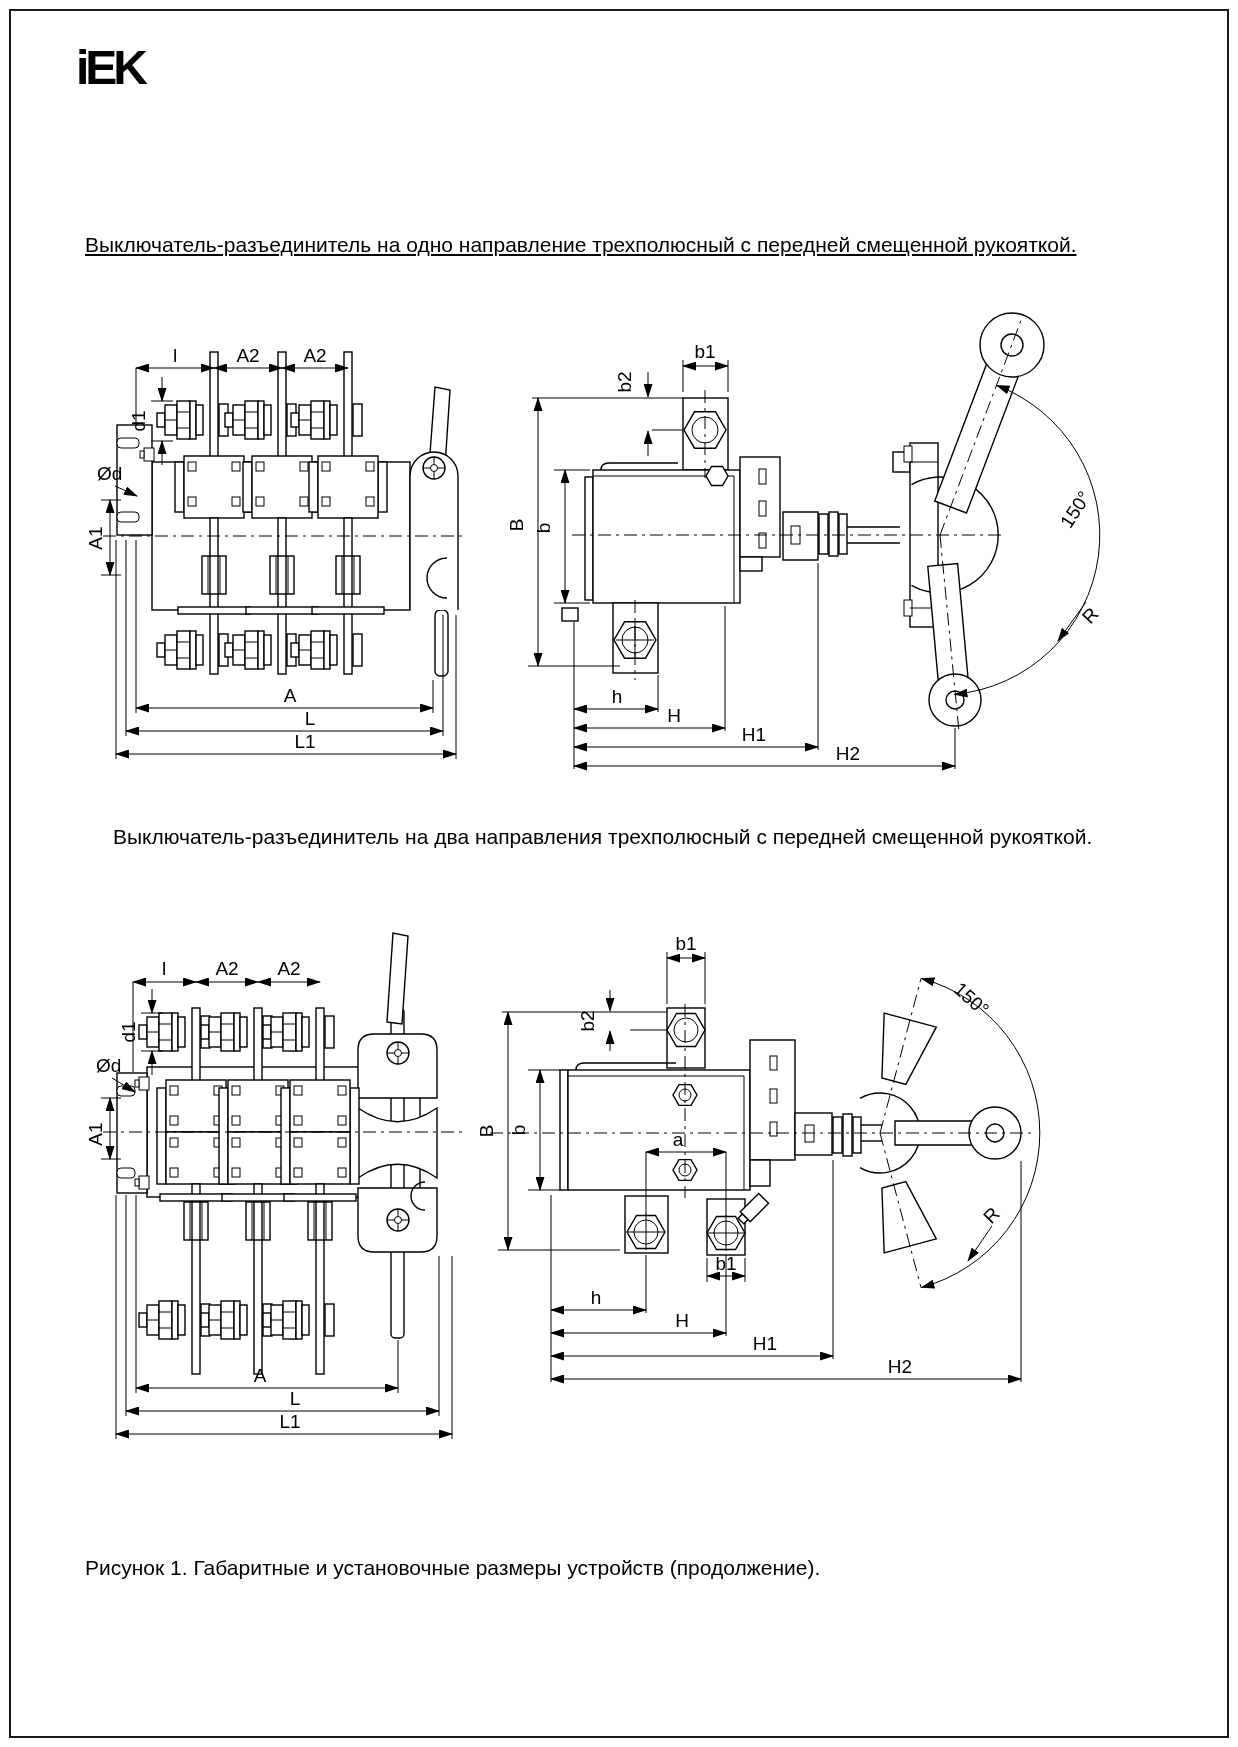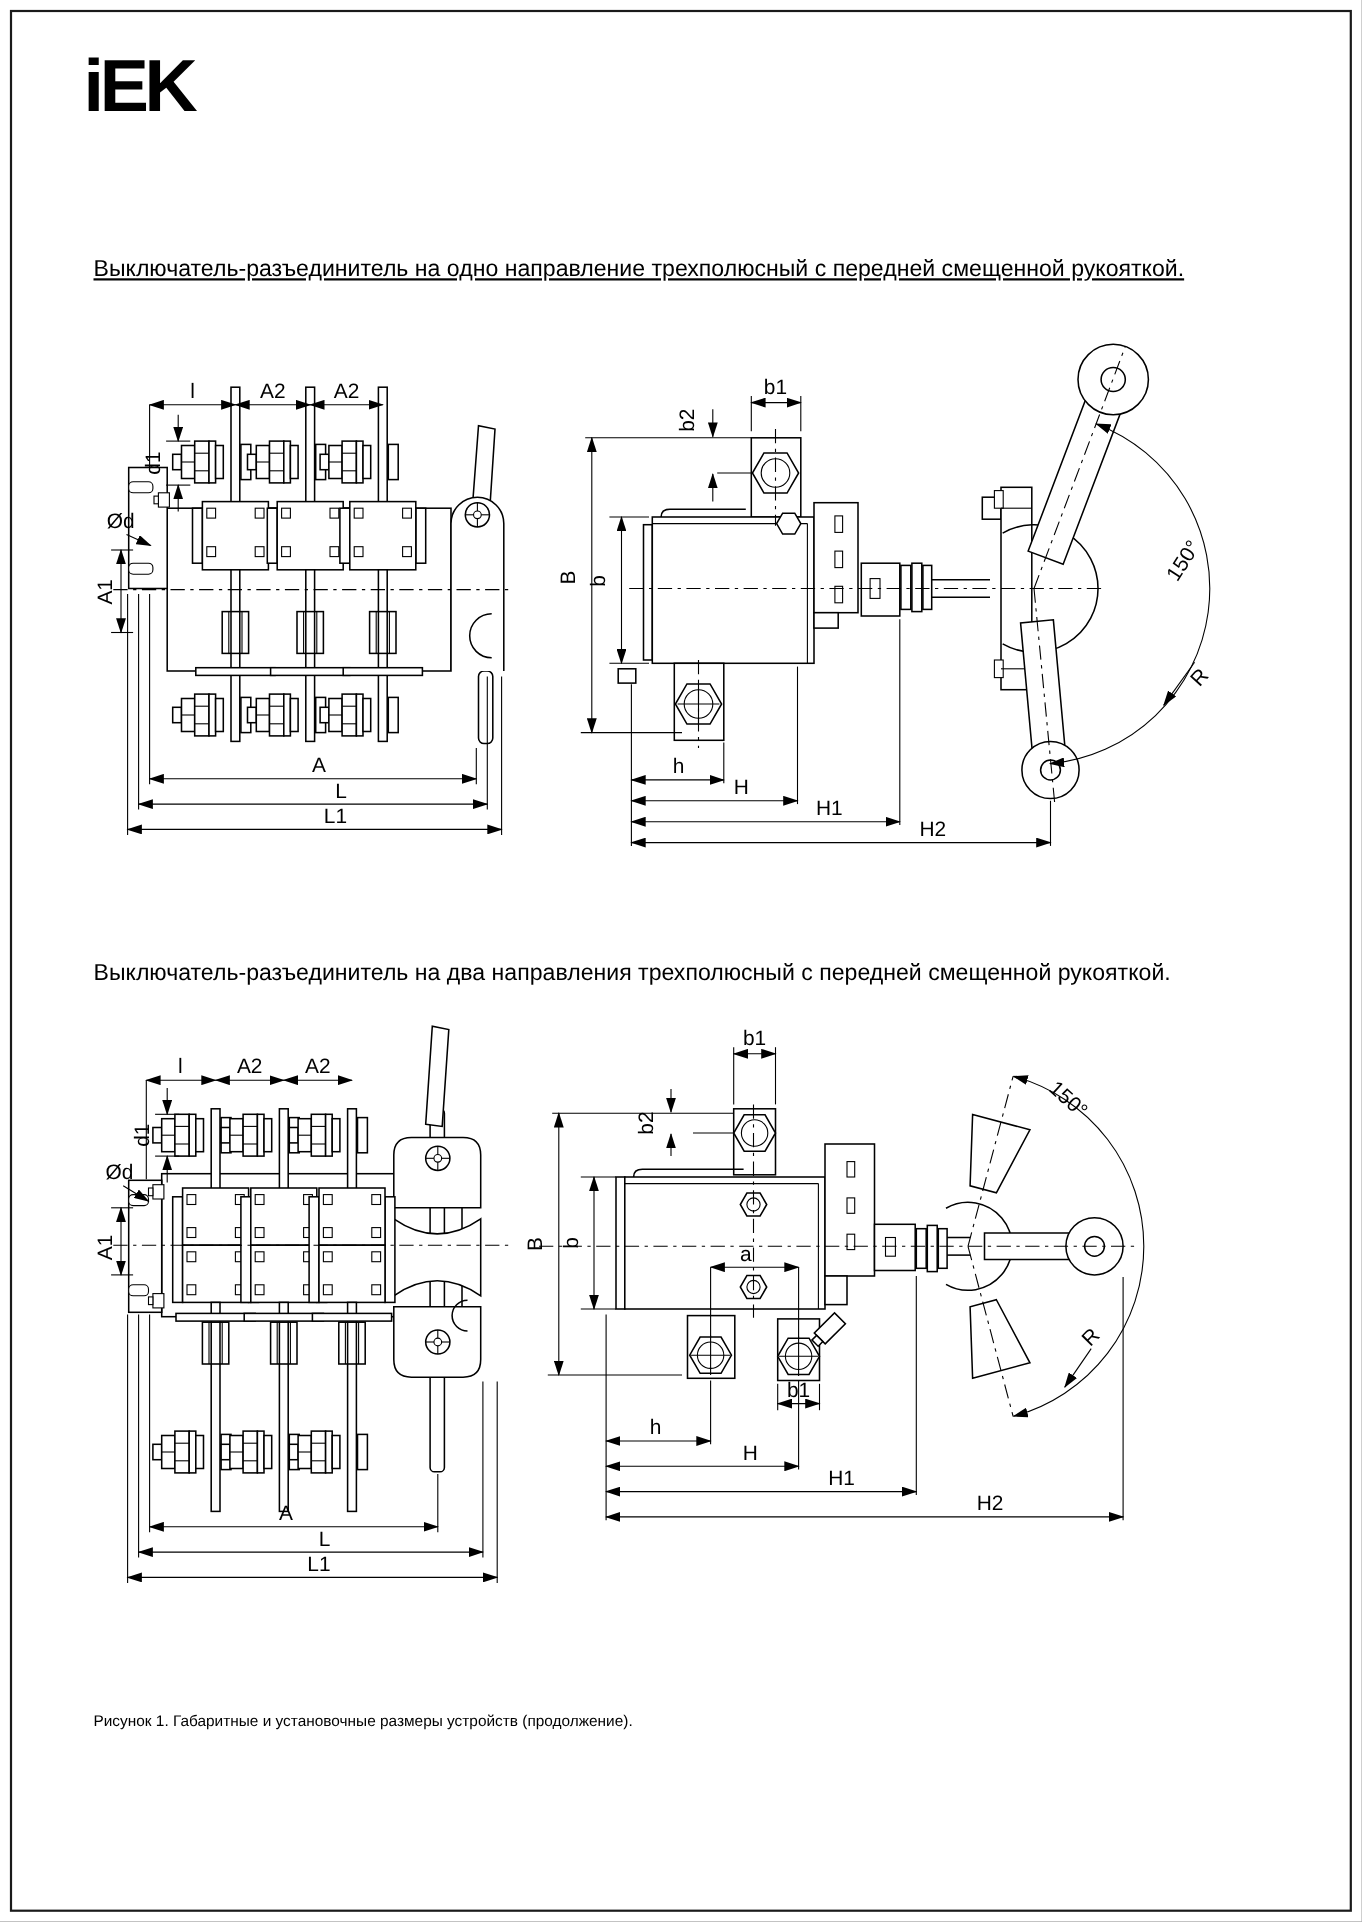--- a/index.html
+++ b/index.html
@@ -1,24 +1,24 @@
 <!DOCTYPE html>
 <html><head>
 <meta charset="utf-8">
 <style>
   html,body{margin:0;padding:0;background:#777;}
   .page{position:relative;width:1238px;height:1747px;background:#fff;margin:0 auto;
         font-family:"Liberation Sans",sans-serif;color:#000;overflow:hidden;}
   .frame{position:absolute;left:9px;top:9px;right:9px;bottom:9px;border:2px solid #1a1a1a;}
-  .logo{position:absolute;left:76px;top:40px;font-weight:bold;font-size:67px;
+  .logo{position:absolute;left:76px;top:40px;font-weight:bold;font-size:48px;
         letter-spacing:-4px;font-family:"Liberation Sans",sans-serif;}
   .fig-title{position:absolute;left:85px;width:1090px;font-size:21px;line-height:26px;}
   .t1{top:232px;text-decoration:underline;}
-  .t2{top:872px;}
-  .caption{position:absolute;left:85px;top:1556px;font-size:14px;}
+  .t2{top:824px;margin-left:28px;}
+  .caption{position:absolute;left:85px;top:1556px;font-size:21px;}
   svg.td{position:absolute;overflow:visible;}
   .td rect,.td path,.td polygon,.td circle,.td ellipse{fill:#fff;stroke:#000;stroke-width:1.4;}
   .td line{stroke:#000;stroke-width:1.4;fill:none;}
   .td .thin{stroke-width:1;}
   .td .n{fill:none;}
   .td .dim{stroke:#000;stroke-width:1;fill:none;}
   .td .ext{stroke:#000;stroke-width:1;fill:none;}
   .td .cl{stroke:#000;stroke-width:1;fill:none;stroke-dasharray:13 5 3 5;}
   .td text{font-family:"Liberation Sans",sans-serif;font-size:19px;fill:#000;
            stroke:none;text-anchor:middle;}

